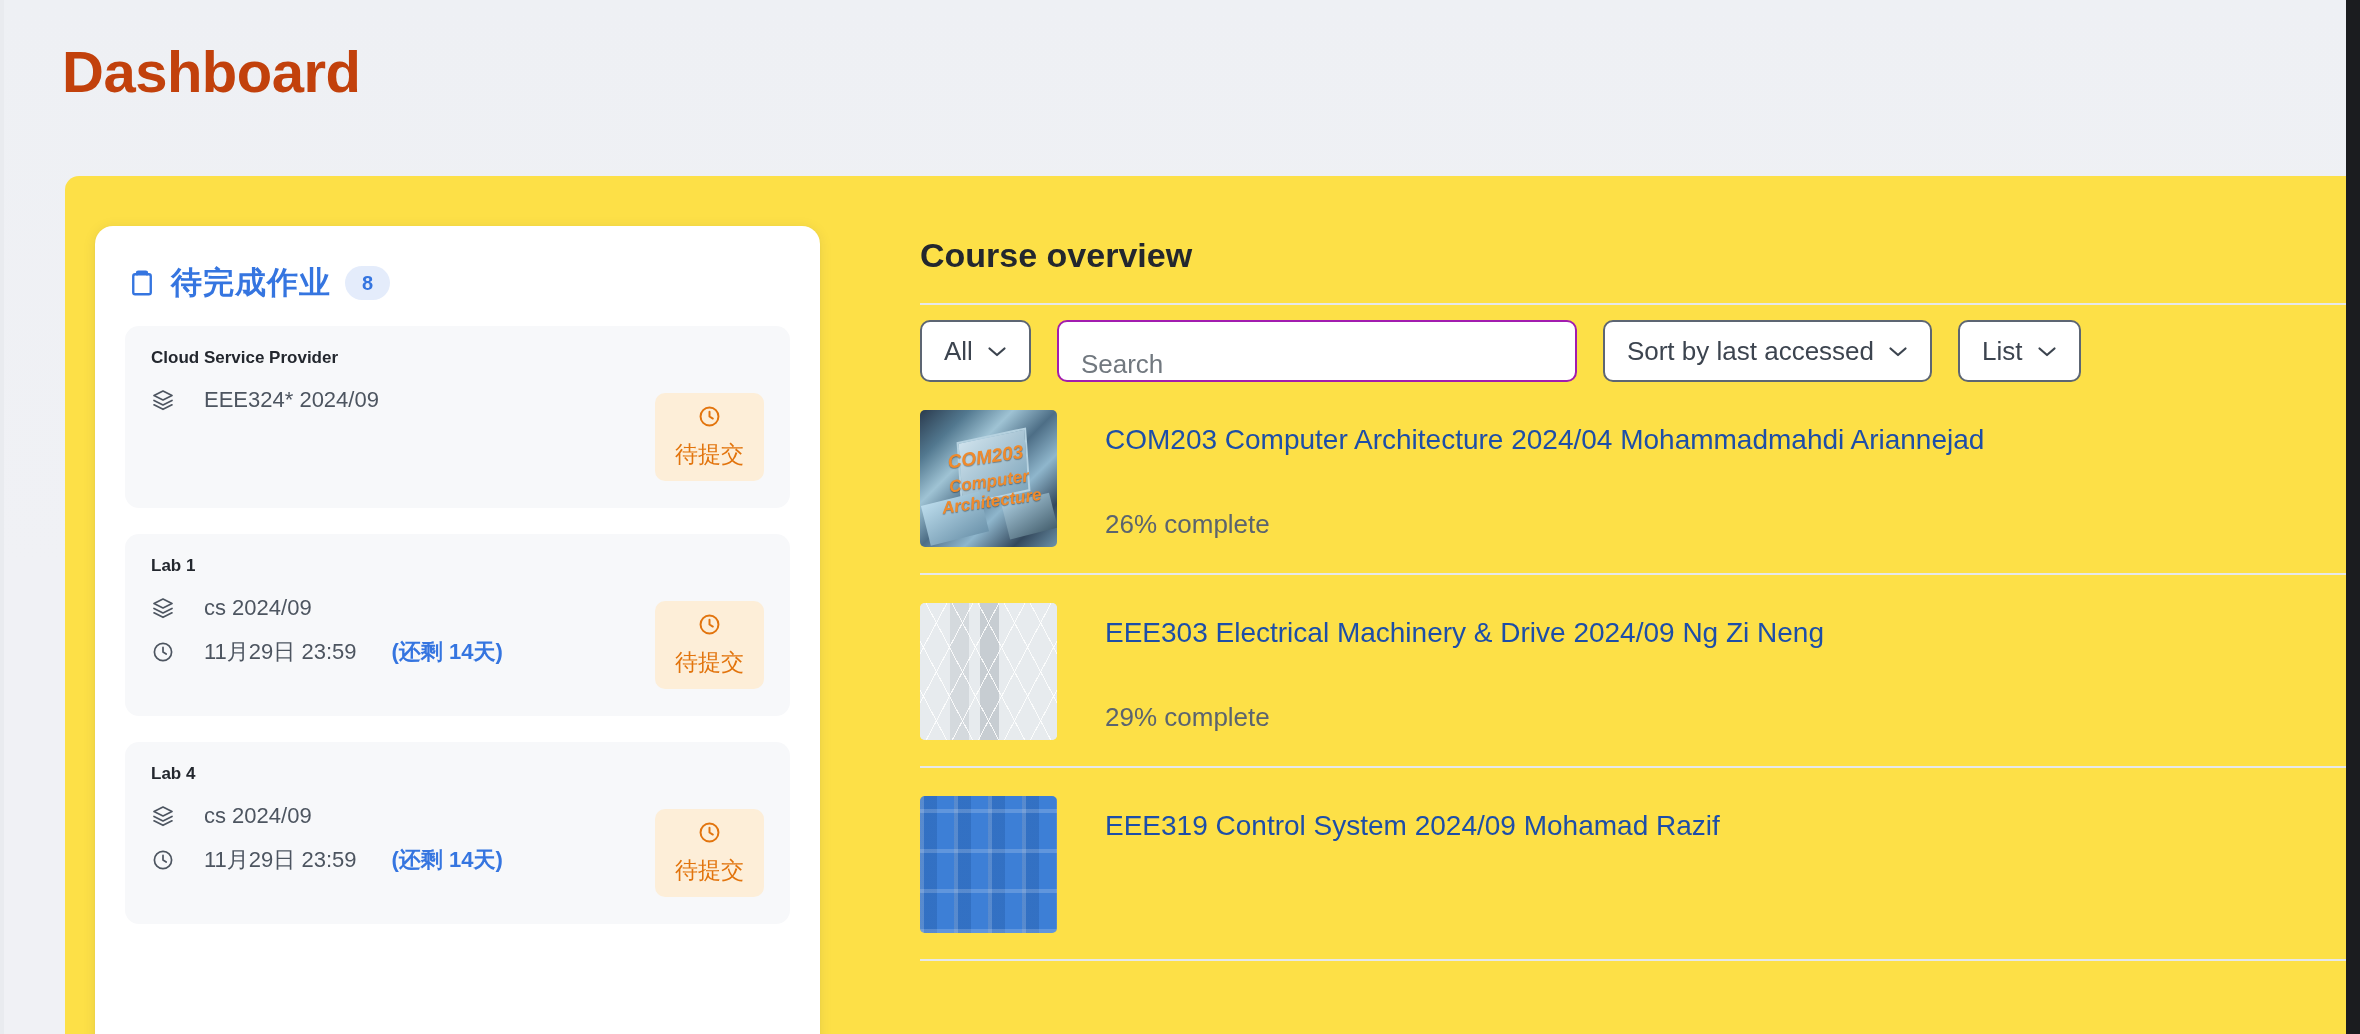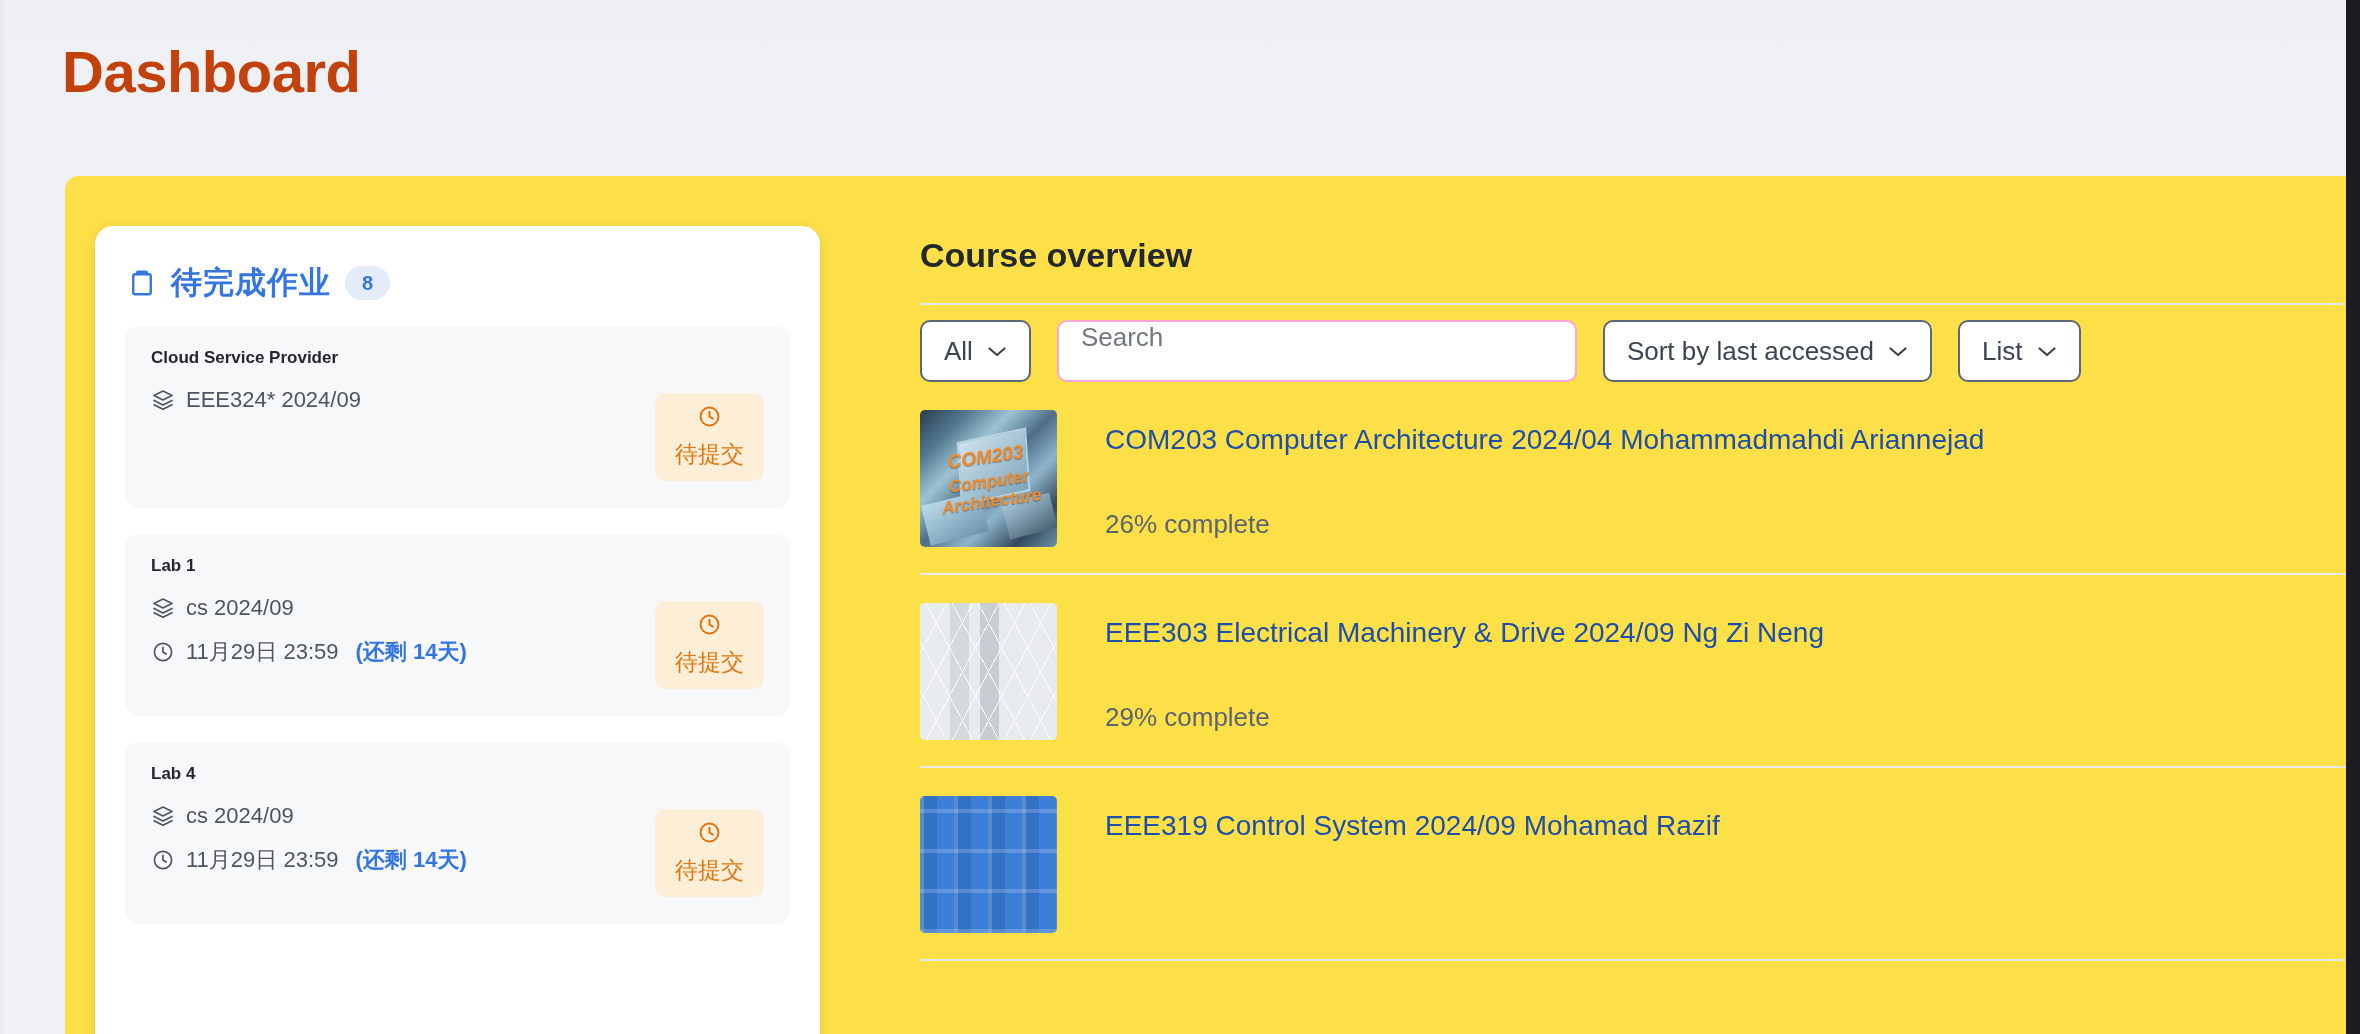--- a/index.html
+++ b/index.html
@@ -120,21 +120,21 @@
     font-size: 17px;
     font-weight: bold;
     color: #23272e;
     margin-bottom: 18px;
     line-height: 1.2;
   }
 
   .assign-meta-row {
     display: flex;
     align-items: center;
-    gap: 11px;
+    gap: 29px;
     font-size: 22px;
     color: #4d5560;
     margin-bottom: 16px;
     line-height: 1.25;
   }
 
   .assign-meta-row .mi { width: 24px; height: 24px; flex: none; display: block; }
 
   .assign-remaining {
     color: #3575e0;
@@ -197,27 +197,27 @@
     border-radius: 10px;
     background: #ffffff;
     height: 62px;
     padding: 0 22px;
     font-size: 26px;
     color: #3c444f;
     white-space: nowrap;
   }
 
   .search-box {
-    border: 2px solid #f9a8d4;
+    border: 2px solid #a21caf;
     border-radius: 10px;
     height: 62px;
     width: 520px;
     background: #ffffff;
     display: flex;
-    align-items: flex-start;
+    align-items: flex-end;
     padding: 0 22px;
   }
 
   .search-box input {
     border: 0;
     outline: 0;
     width: 100%;
     font-size: 26px;
     color: #3c444f;
     font-family: "Liberation Sans", sans-serif;

